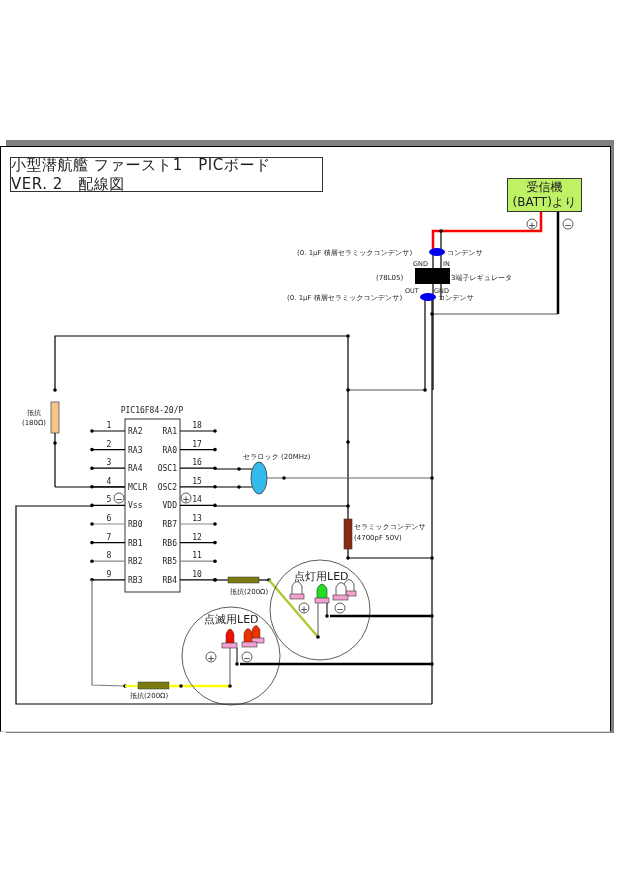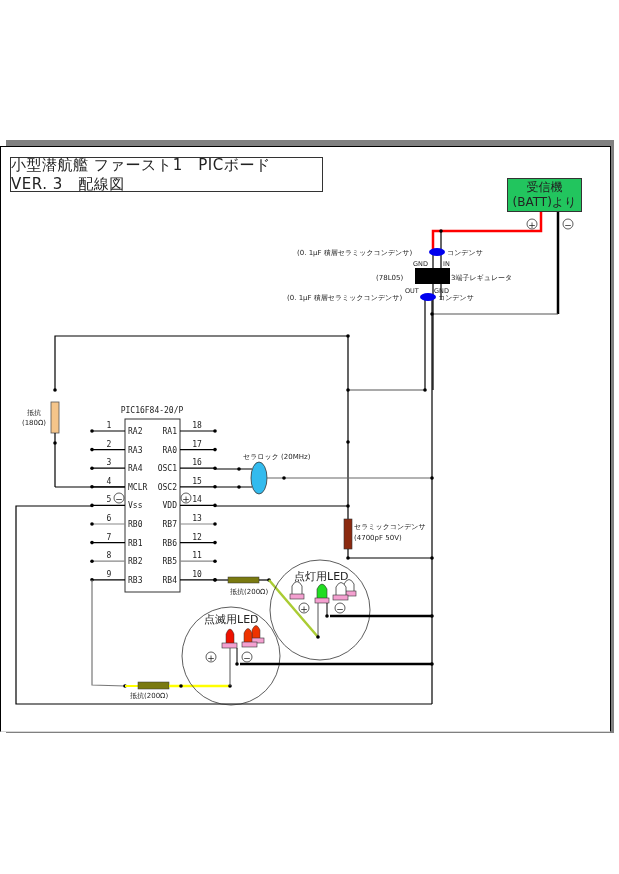--- a/index.html
+++ b/index.html
@@ -1,32 +1,32 @@
 <!DOCTYPE html>
 <html><head>
 <meta charset="utf-8">
 <style>
   html, body { margin:0; padding:0; background:#ffffff; }
   body { width:619px; height:874px; position:relative; overflow:hidden; font-family:"DejaVu Sans", sans-serif; }
   #sheet-shadow { position:absolute; left:6px; top:140px; width:608px; height:593px; background:#808080; }
   #sheet { position:absolute; left:0px; top:146px; width:611px; height:586px; background:#ffffff; border:1px solid #000; border-bottom:1px solid #d8d8d8; box-sizing:border-box; }
   #title-box { position:absolute; left:10px; top:157px; width:313px; height:35px; border:1px solid #333; box-sizing:border-box; font-size:15px; color:#222; display:flex; align-items:center; justify-content:center; letter-spacing:0.5px; }
-  #receiver-box { position:absolute; left:507px; top:178px; width:75px; height:34px; border:1px solid #333; background:#22c55e; box-sizing:border-box; font-size:12px; color:#222; text-align:center; line-height:15px; padding-top:1px; }
+  #receiver-box { position:absolute; left:507px; top:178px; width:75px; height:34px; border:1px solid #333; background:#bef264; box-sizing:border-box; font-size:12px; color:#222; text-align:center; line-height:15px; padding-top:1px; }
   svg#schem { position:absolute; left:0; top:0; }
   .lbl { font-family:"DejaVu Sans", sans-serif; fill:#222; }
   .mono { font-family:"DejaVu Sans Mono", monospace; fill:#222; }
 </style>
 </head>
 <body>
 
 <div id="sheet-shadow"></div>
 <div id="sheet"></div>
 
 <div id="title-box">
-    <span>小型潜航艦 ファースト1　PICボード　VER. 3　配線図</span>
+    <span>小型潜航艦 ファースト1　PICボード　VER. 2　配線図</span>
   </div>
 
 <div id="receiver-box">
   <div>受信機</div>
   <div>(BATT)より</div>
 </div>
 
 <svg id="schem" width="619" height="874" viewBox="0 0 619 874">
 
   <polyline points="541,212 541,231 433,231 433,250" fill="none" stroke="#ff0000" stroke-width="2.5"></polyline>

